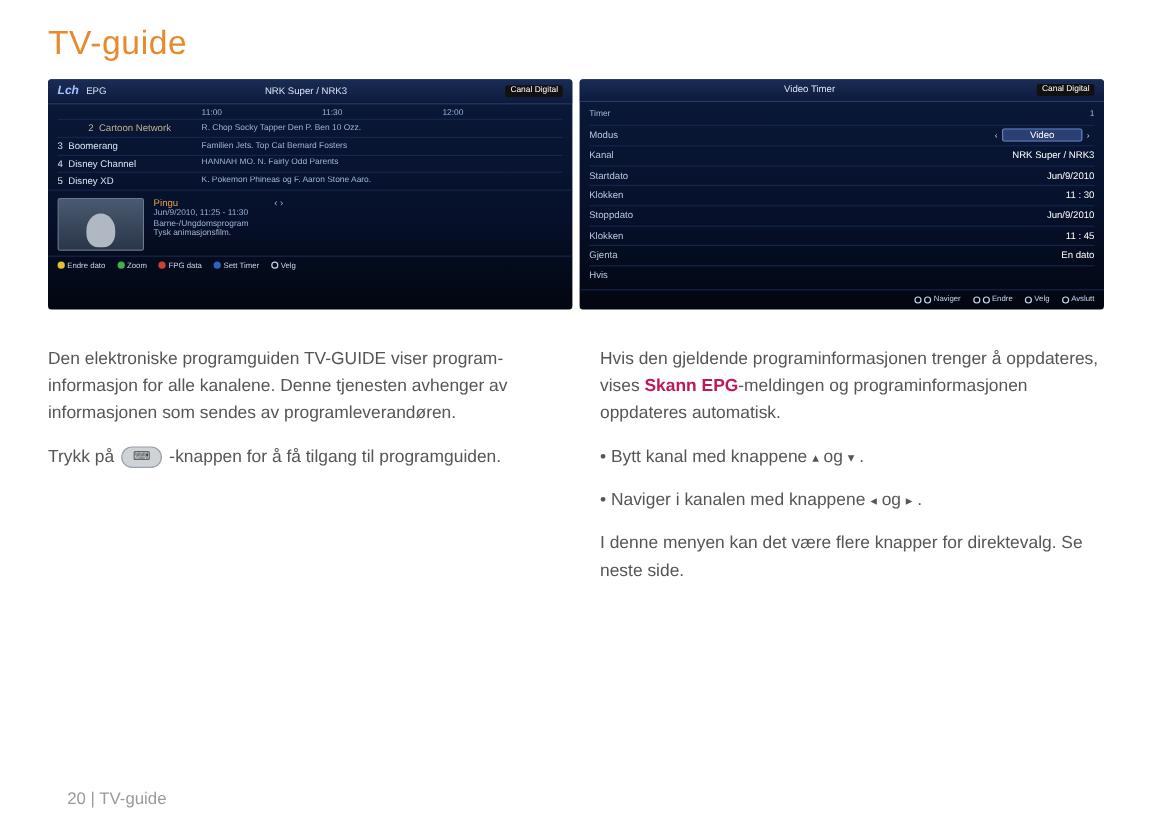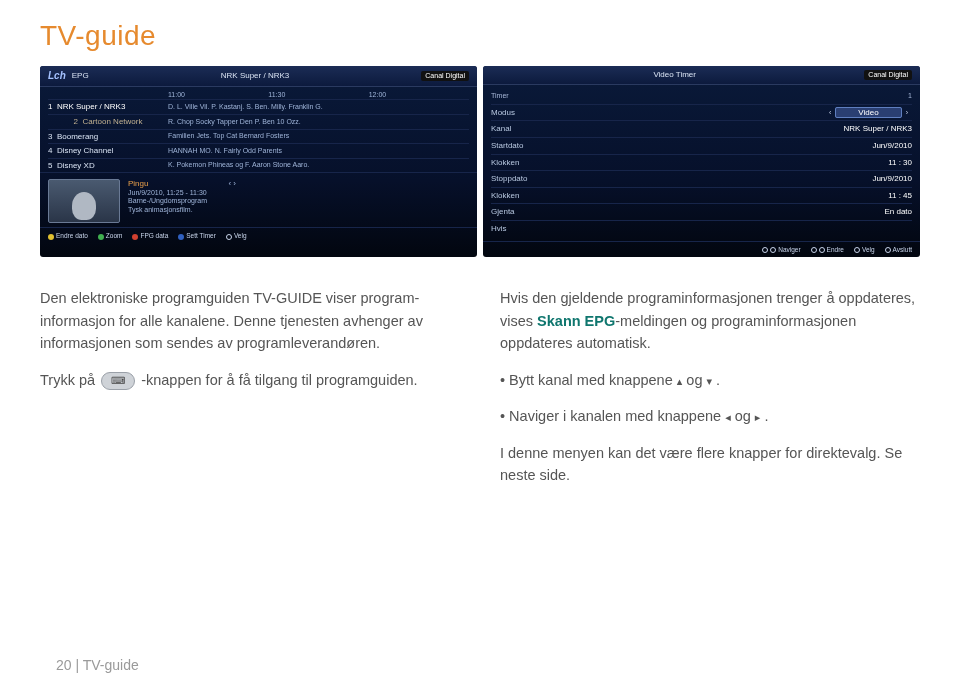--- a/index.html
+++ b/index.html
@@ -131,21 +131,21 @@
   .col { flex:1; }
   .para { margin-bottom: 14px; }
   .btn-inline {
     display: inline-flex; align-items:center; justify-content:center;
     width: 34px; height: 18px;
     background:#cfd3d8; border:1px solid #9aa0a8; border-radius:9px;
     vertical-align: middle; margin:0 2px;
     font-size:10px; color:#444;
   }
   .tri { display:inline-block; font-size:11px; vertical-align:baseline;}
-  .bold{ font-weight:bold; color:#0f766e;}
+  .bold{ font-weight:bold; color:#be185d;}
   .footer-page {
     position:absolute; left:56px; bottom:18px;
     color:#9a9a9a; font-size:14px;
   }
 </style>
 </head>
 <body>
 
 <div class="page-title">TV-guide</div>
 
@@ -160,24 +160,20 @@
       <span class="spacer"></span>
       <span class="cd-logo">Canal Digital</span>
     </div>
     <div class="grid-hdr">
       <span></span>
       <span>11:00</span>
       <span>11:30</span>
       <span>12:00</span>
     </div>
     <div class="grid-body">
-      <div class="grow hi">
-        <span class="growch"><span>1</span>&nbsp;&nbsp;<span>NRK Super / NRK3</span></span>
-        <span class="growprog">D. L.  Ville Vil. P.  Kastanj.  S.  Ben.  Milly.  Franklin G.</span>
-      </div>
       <div class="grow dim">
         <span class="growch cell-hi"><span>2</span>&nbsp;&nbsp;<span>Cartoon Network</span></span>
         <span class="growprog">R.  Chop Socky   Tapper Den P.   Ben 10   Ozz.</span>
       </div>
       <div class="grow">
         <span class="growch"><span>3</span>&nbsp;&nbsp;<span>Boomerang</span></span>
         <span class="growprog">Familien Jets.   Top Cat       Bernard     Fosters</span>
       </div>
       <div class="grow">
         <span class="growch"><span>4</span>&nbsp;&nbsp;<span>Disney Channel</span></span>

